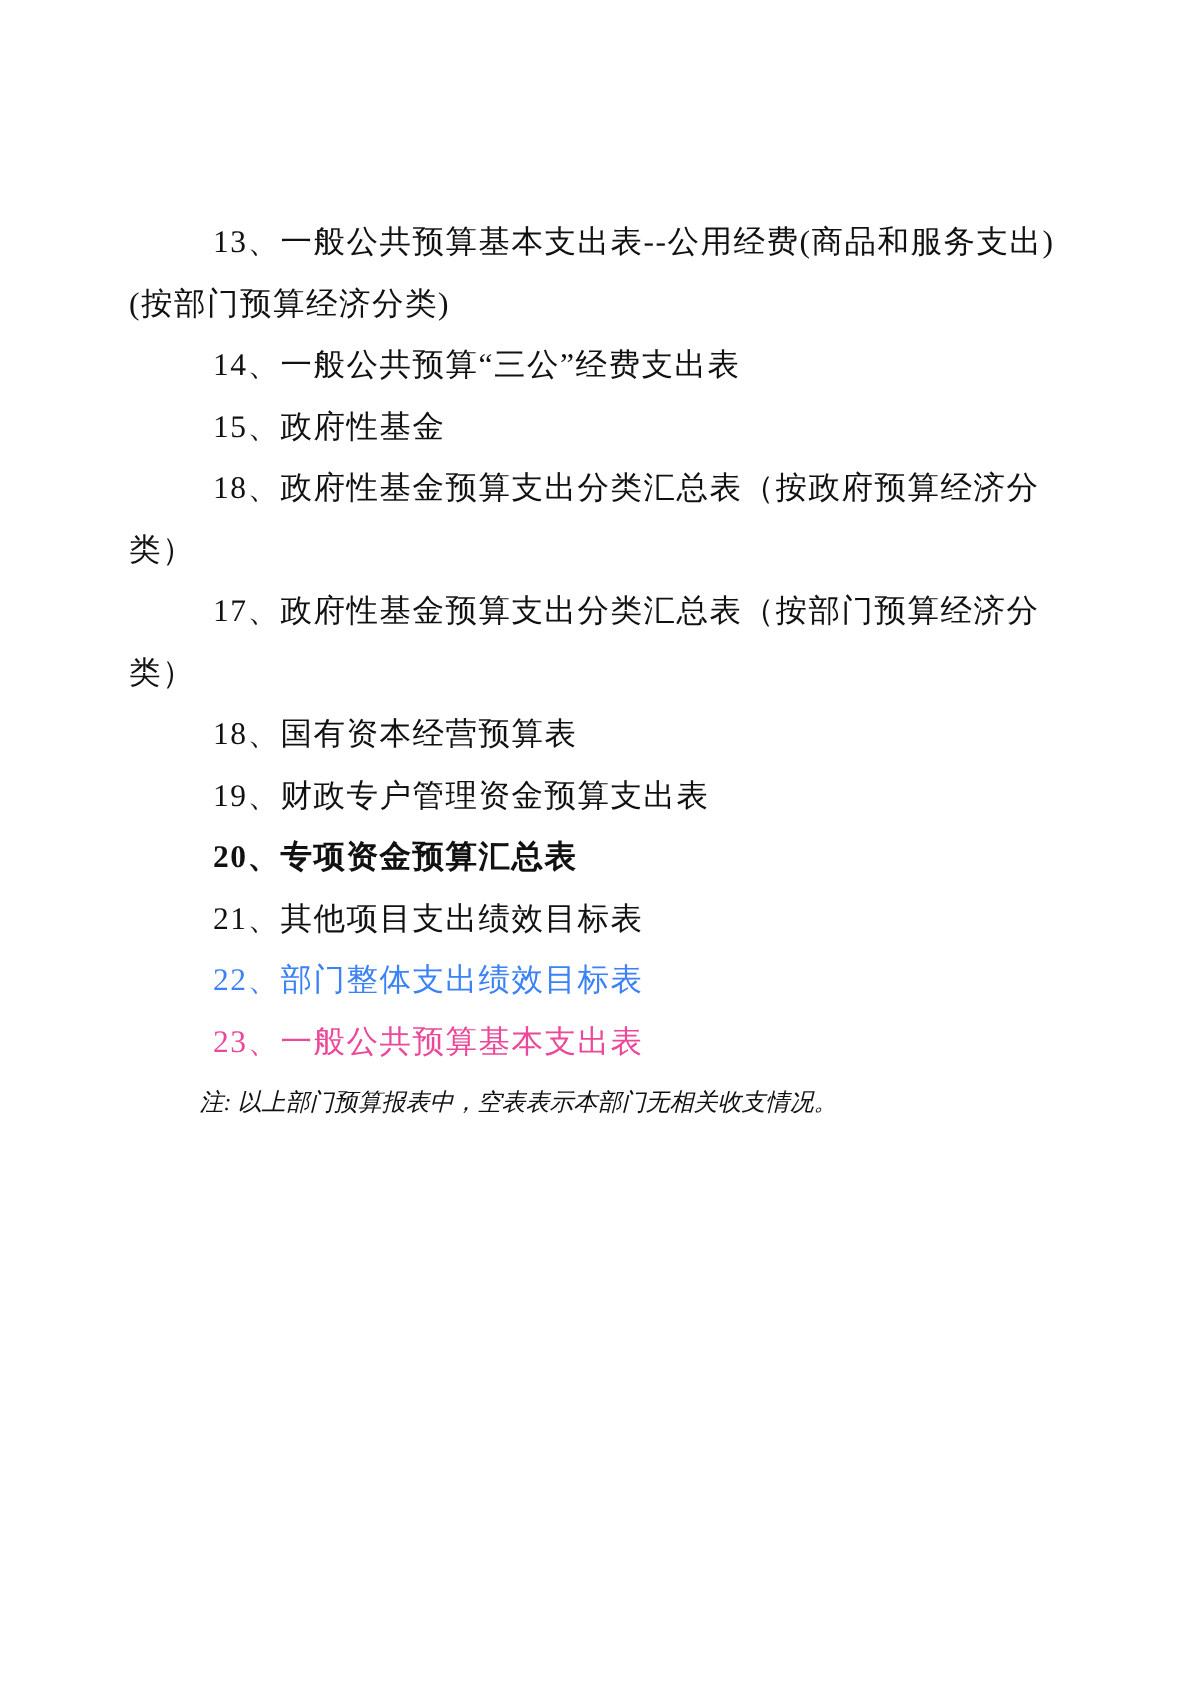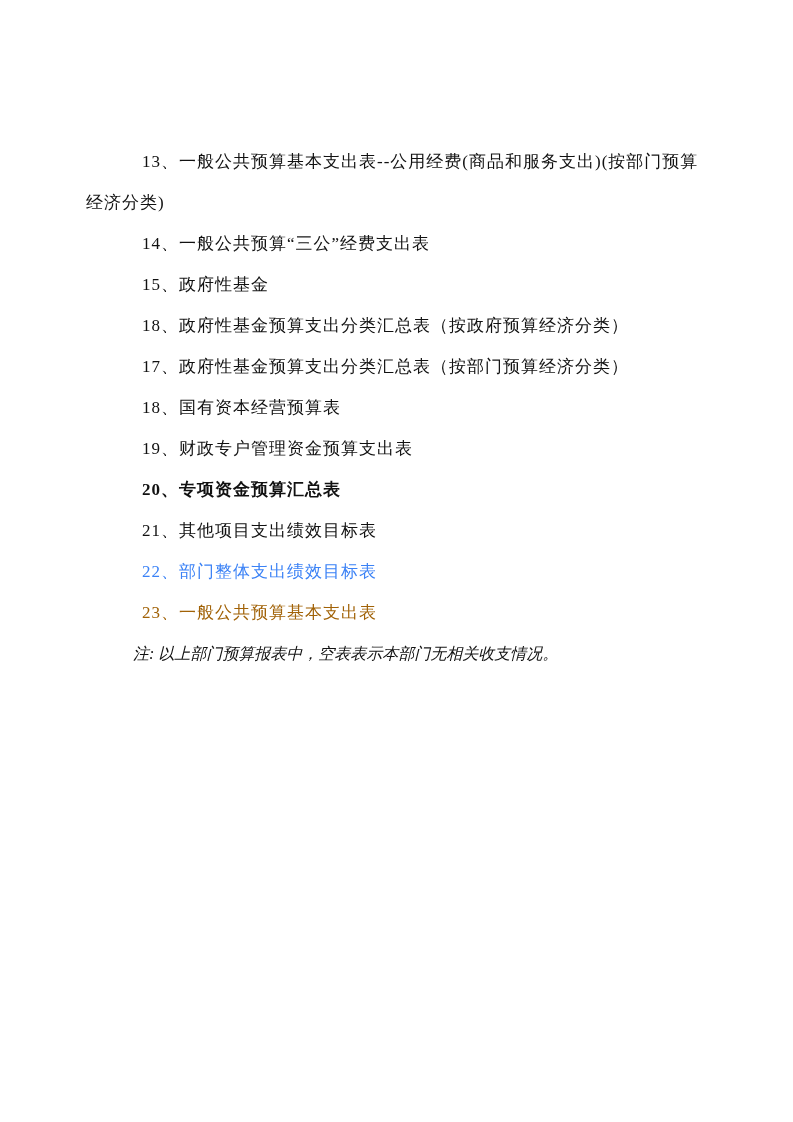--- a/index.html
+++ b/index.html
@@ -23,21 +23,21 @@
     margin: 0;
     padding: 0;
     font-family: "Liberation Serif", "DejaVu Serif", serif;
     color: #111111;
     line-height: 41px;
     text-align: left;
     word-break: normal;
     line-break: strict;
   }
   p.item {
-    font-size: 17px;
+    font-size: 21px;
     letter-spacing: 1px;
     text-indent: 56px;
   }
   p.note {
     font-size: 16px;
     letter-spacing: 0;
     text-indent: 47px;
     font-style: italic;
   }
 </style>
@@ -49,16 +49,16 @@
     <p class="item" style="color: rgb(17, 17, 17);">13、一般公共预算基本支出表--公用经费(商品和服务支出)(按部门预算经济分类)</p>
     <p class="item" style="color: rgb(17, 17, 17);">14、一般公共预算“三公”经费支出表</p>
     <p class="item" style="color: rgb(17, 17, 17);">15、政府性基金</p>
     <p class="item" style="color: rgb(17, 17, 17);">18、政府性基金预算支出分类汇总表（按政府预算经济分类）</p>
     <p class="item" style="color: rgb(17, 17, 17);">17、政府性基金预算支出分类汇总表（按部门预算经济分类）</p>
     <p class="item" style="color: rgb(17, 17, 17);">18、国有资本经营预算表</p>
     <p class="item" style="color: rgb(17, 17, 17);">19、财政专户管理资金预算支出表</p>
     <p class="item" style="color: rgb(17, 17, 17); font-weight: bold;">20、专项资金预算汇总表</p>
     <p class="item" style="color: rgb(17, 17, 17);">21、其他项目支出绩效目标表</p>
     <p class="item" style="color: #3b82f6;">22、部门整体支出绩效目标表</p>
-    <p class="item" style="color: #a16207;">23、一般公共预算基本支出表</p>
+    <p class="item" style="color: #ec4899;">23、一般公共预算基本支出表</p>
     <p class="note" style="color: rgb(17, 17, 17);">注: 以上部门预算报表中，空表表示本部门无相关收支情况。</p>
   </div>
 </div>
 
 </body></html>

